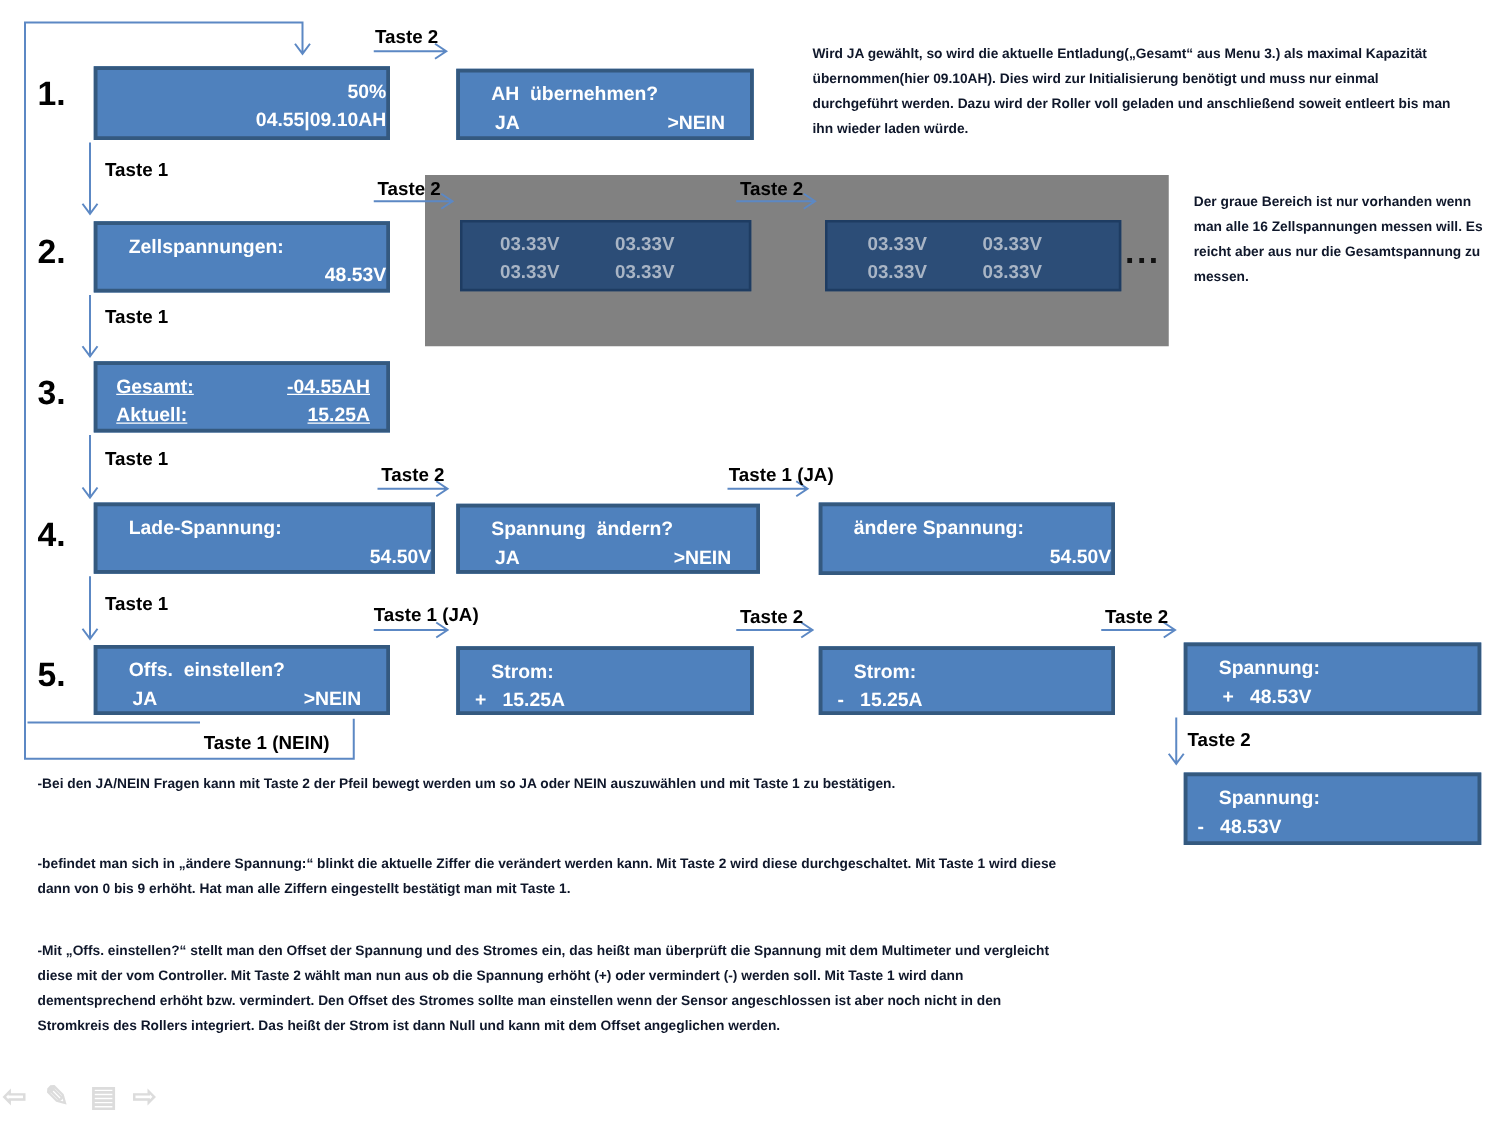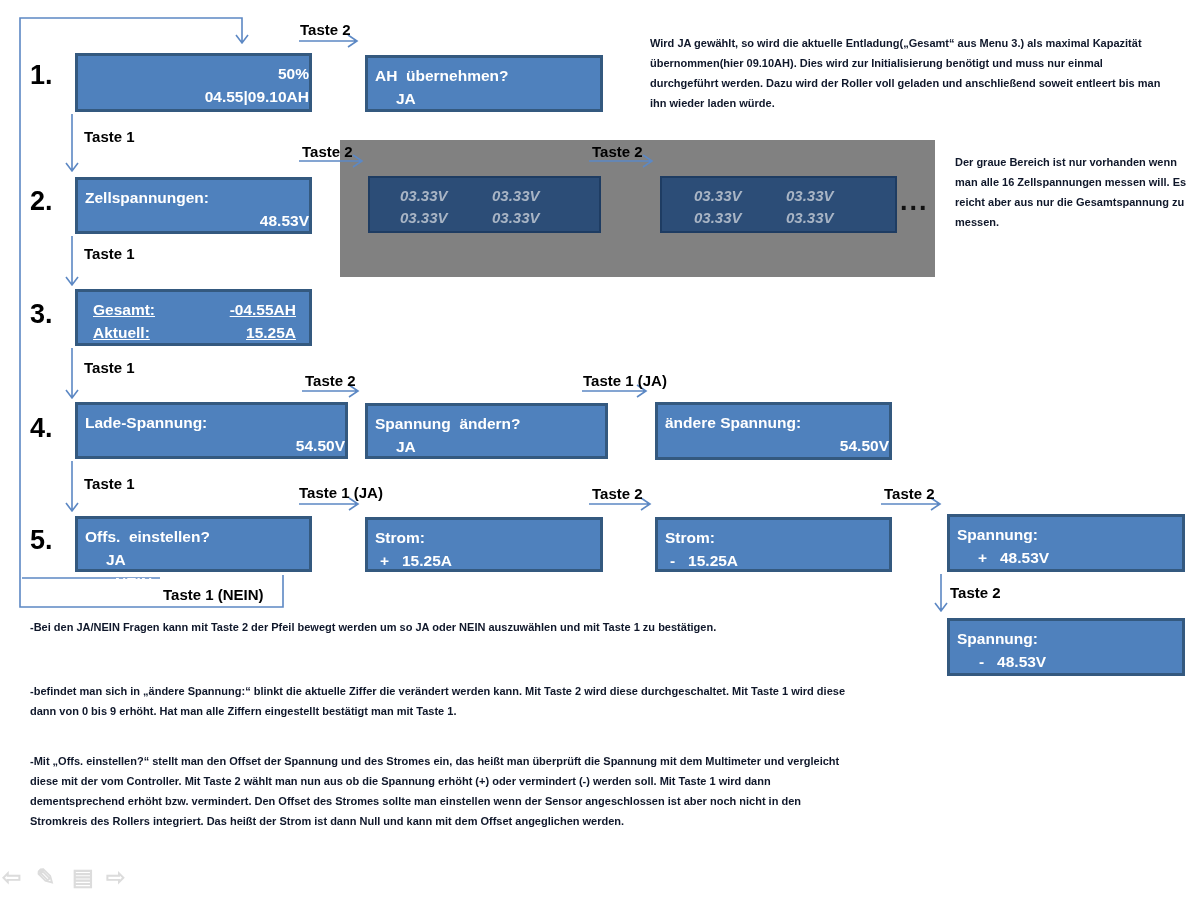--- a/index.html
+++ b/index.html
@@ -7,28 +7,28 @@
     position:relative;width:1200px;height:899px;background:#ffffff;overflow:hidden;
     font-family:"Liberation Sans",sans-serif;font-weight:bold;color:#000;
   }
   .graypanel{position:absolute;background:#818181;}
   .screen{
     position:absolute;box-sizing:border-box;background:#4f81bd;border:3px solid #34597f;
     color:#ffffff;font-size:15.5px;padding-top:6px;
   }
   .ln{line-height:23px;white-space:pre;}
   .center{text-align:right;}
-  .left{padding-left:7px;}
-  .janein{display:flex;justify-content:space-between;padding:0 20px 0 28px;flex-direction:column;}
+  .left{padding-left:25px;}
+  .janein{display:flex;justify-content:space-between;padding:0 20px 0 28px;}
   .kv{display:flex;justify-content:space-between;padding:0 13px 0 15px;text-decoration:underline;}
   .cellbox{
     position:absolute;box-sizing:border-box;background:#2c4d77;border:2px solid #1e3c62;
     color:#a9b5c5;font-size:15px;
   }
-  .cell{position:absolute;line-height:20px;white-space:pre;font-style:italic;}
+  .cell{position:absolute;line-height:20px;white-space:pre;}
   .lbl{position:absolute;font-size:15px;color:#000;white-space:nowrap;}
   .step{position:absolute;left:30px;font-size:27px;color:#000;}
   .note{position:absolute;font-size:11px;line-height:20px;color:#0f172a;}
   .dots{position:absolute;font-size:27px;letter-spacing:2px;color:#111;}
   .ghosticon{position:absolute;font-size:23px;color:#dcdcdc;line-height:23px;}
   svg{position:absolute;left:0;top:0;}
 </style>
 </head>
 <body>
 
@@ -131,21 +131,21 @@
   <div class="screen" style="left:655px;top:517px;width:237px;height:55px">
     <div class="ln left">Strom:</div>
     <div class="ln" style="padding-left:12px">-   15.25A</div>
   </div>
   <div class="screen" style="left:947px;top:514px;width:238px;height:58px">
     <div class="ln left">Spannung:</div>
     <div class="ln" style="padding-left:28px">+   48.53V</div>
   </div>
   <div class="screen" style="left:947px;top:618px;width:238px;height:58px">
     <div class="ln left">Spannung:</div>
-    <div class="ln" style="padding-left:29px">-   48.53V</div>
+    <div class="ln" style="padding-left:8px">-   48.53V</div>
   </div>
 
   <div class="lbl" style="left:300px;top:21px">Taste 2</div>
   <div class="lbl" style="left:84px;top:128px">Taste 1</div>
   <div class="lbl" style="left:302px;top:143px">Taste 2</div>
   <div class="lbl" style="left:592px;top:143px">Taste 2</div>
   <div class="lbl" style="left:84px;top:245px">Taste 1</div>
   <div class="lbl" style="left:84px;top:359px">Taste 1</div>
   <div class="lbl" style="left:305px;top:372px">Taste 2</div>
   <div class="lbl" style="left:583px;top:372px">Taste 1 (JA)</div>

